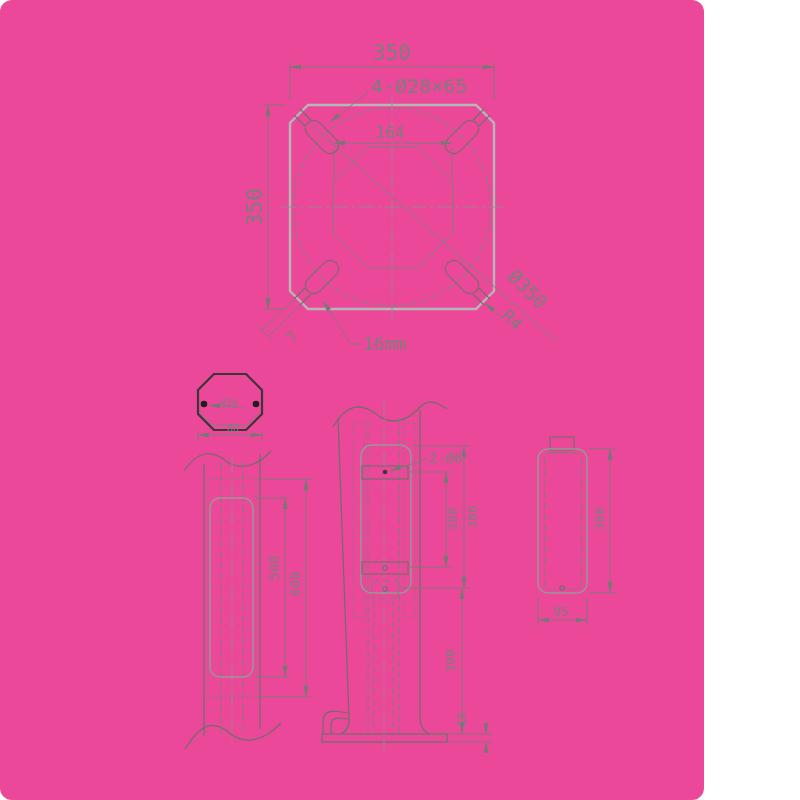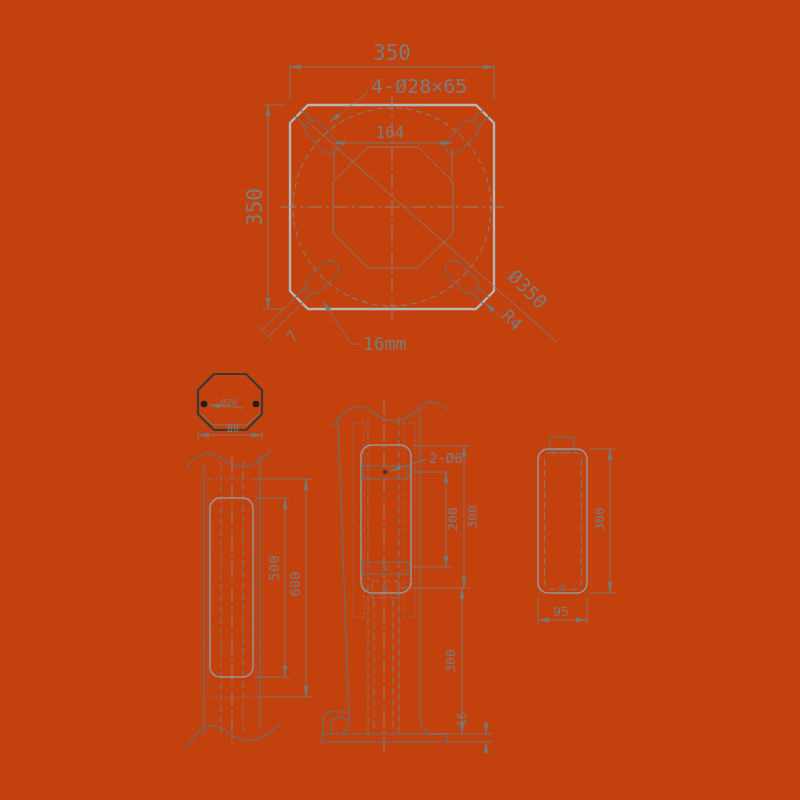--- a/index.html
+++ b/index.html
@@ -1,16 +1,16 @@
 <!DOCTYPE html>
 <html><head>
 <meta charset="utf-8">
 <style>
   html,body{margin:0;padding:0;background:#ffffff;}
-  .stage{width:800px;height:800px;position:relative;background:#c2410c;overflow:hidden;}
+  .stage{width:704px;height:800px;position:relative;background:#ec4899;overflow:hidden;border-radius:12px;}
   svg{display:block;}
   text{font-family:"DejaVu Sans Mono","Liberation Mono",monospace;fill:#7d7d7d;}
   .ln{stroke:#6f6f6f;stroke-width:1.1;fill:none;}
   .thin{stroke:#7f7f7f;stroke-width:1;fill:none;}
   .light{stroke:#b6b6b6;stroke-width:2.4;fill:none;}
   .dim{stroke:#7a7a7a;stroke-width:0.9;fill:none;}
   .dash{stroke:#828282;stroke-width:1.05;fill:none;stroke-dasharray:6 4;}
   .hid{stroke:#7c7c7c;stroke-width:1;fill:none;stroke-dasharray:7 4;}
   .dot{stroke:#7c7c7c;stroke-width:1;fill:none;stroke-dasharray:1.6 2.6;}
   .cl{stroke:#8f8f8f;stroke-width:0.85;fill:none;stroke-dasharray:15 4 3 4;}

